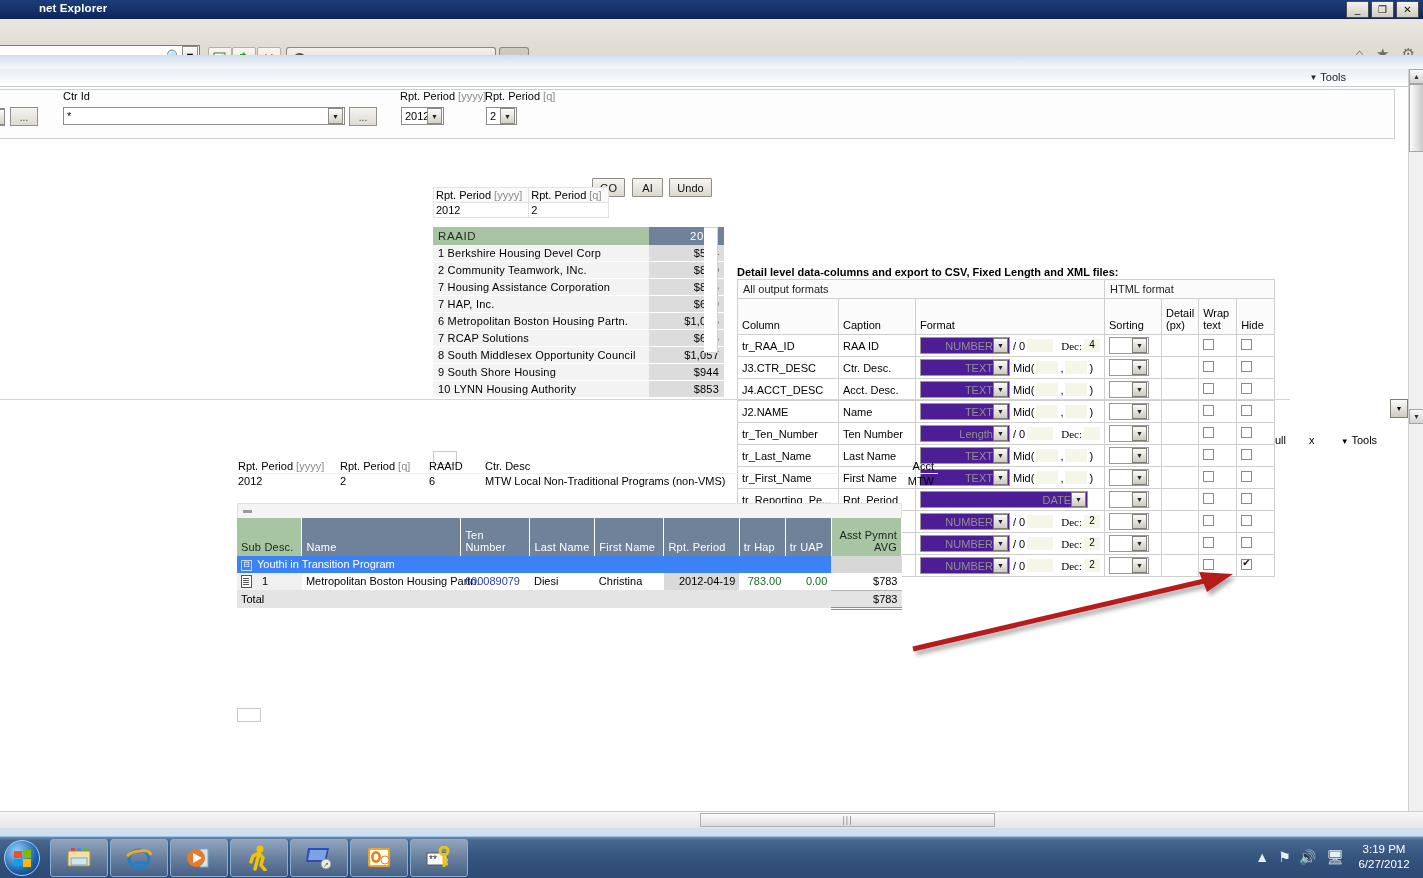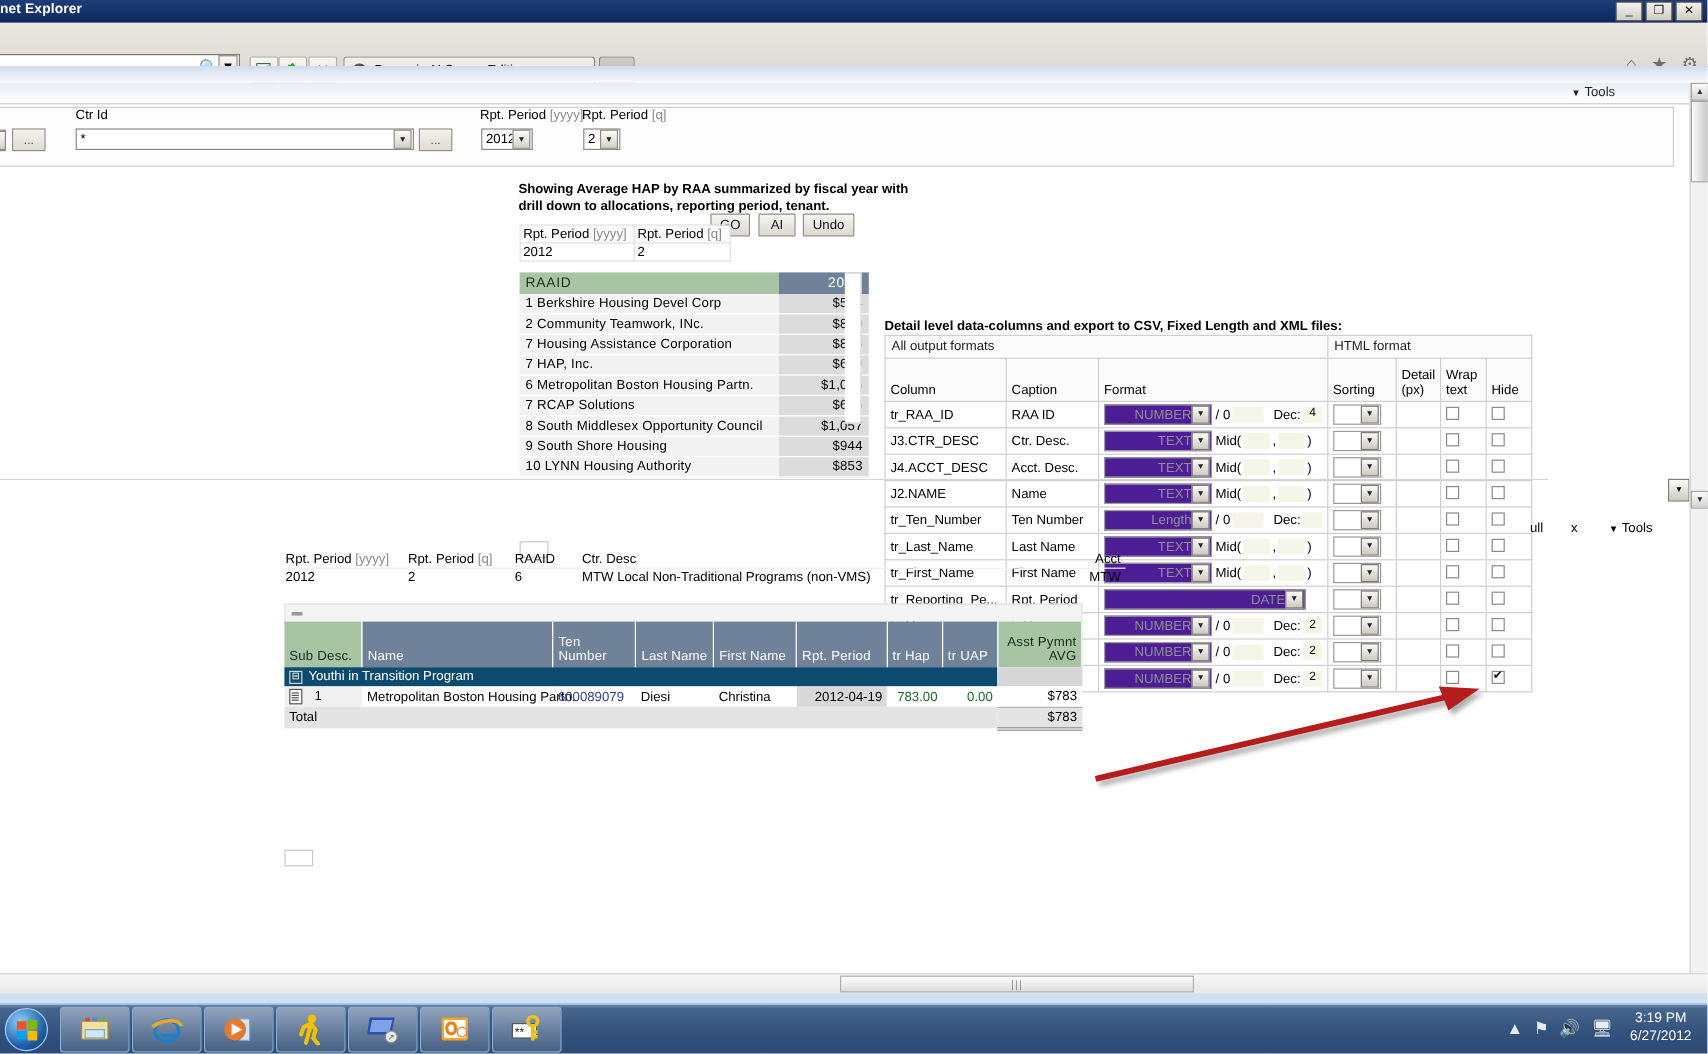--- a/index.html
+++ b/index.html
@@ -11,20 +11,21 @@
     -webkit-font-smoothing:none;
   }
   
   #ie-titlebar{
     position:absolute;left:0;top:0;width:1423px;height:19px;
     background:linear-gradient(180deg,#1c3d78 0%,#14306a 60%,#0e2558 100%);
   }
   #ie-title-text{
     position:absolute;left:0;top:2px;color:#fff;font-weight:bold;font-size:11.5px;
     letter-spacing:.1px;
+    padding-left:39px;
   }
   #win-buttons{position:absolute;right:4px;top:1px;display:flex;gap:2px;}
   .win-btn{
     width:21px;height:15px;background:linear-gradient(180deg,#f4f3ee,#cfccc1);
     border:1px solid #4c4c4c;border-radius:1px;
     display:flex;align-items:center;justify-content:center;
     font-size:10px;line-height:1;color:#111;font-family:"Liberation Sans",sans-serif;
   }
   #ie-toolbar{
     position:absolute;left:0;top:19px;width:1423px;height:36px;
@@ -186,21 +187,21 @@
   .fsel .t{flex:1;padding-left:3px;color:#909090;font-size:11px;white-space:nowrap;}
   .fsel .ar{
     width:15px;height:15px;flex:none;margin-right:1px;
     background:linear-gradient(180deg,#fbfbfa,#cdcac0);border:1px solid #7f7d76;
     box-sizing:border-box;display:flex;align-items:center;justify-content:center;
     font-size:7px;color:#222;
   }
   .fmtrow{display:flex;align-items:center;gap:3px;}
   .numpart{display:flex;align-items:center;gap:2px;font-size:11px;white-space:nowrap;}
   .ybox{background:#f6f6e8;display:inline-block;height:13px;}
-  .dec-lbl{margin-left:6px;}
+  .dec-lbl{margin-left:6px;font-family:Liberation Serif, serif;}
   .sortsel{
     width:40px;height:17px;background:#fff;border:1px solid #9a9a9a;
     display:flex;align-items:center;justify-content:flex-end;box-sizing:border-box;
   }
   .sortsel .ar{
     width:15px;height:15px;margin-right:1px;
     background:linear-gradient(180deg,#fbfbfa,#cdcac0);border:1px solid #7f7d76;
     box-sizing:border-box;display:flex;align-items:center;justify-content:center;
     font-size:7px;color:#222;
   }
@@ -238,21 +239,21 @@
   #grid{border-collapse:collapse;width:665px;table-layout:fixed;}
   #grid th{
     background:#6f829a;color:#fff;font-weight:normal;font-size:11px;
     text-align:left;padding:3px 4px;vertical-align:bottom;height:32px;
     border-right:1px solid #ffffff;letter-spacing:.2px;
   }
   #grid th.sub{background:#a7c5a3;color:#18251a;}
   #grid th.asst{background:#a7c5a3;color:#18251a;text-align:right;}
   #grid td{font-size:11px;padding:2px 4px;white-space:nowrap;}
   tr.grouprow td{
-    background:#0c4a6e;color:#fff;padding:2px 4px;font-size:11px;
+    background:#3b82f6;color:#fff;padding:2px 4px;font-size:11px;
   }
   tr.grouprow td.blank{background:#d7d7d7;}
   .expander{
     display:inline-flex;width:9px;height:9px;border:1px solid #cfd8cf;color:#fff;
     align-items:center;justify-content:center;font-size:8px;line-height:1;
     margin-right:5px;vertical-align:middle;
   }
   tr.datarow td{background:#ffffff;}
   td.rowicon{background:#f0f0f0 !important;text-align:left;}
   .docicon{
@@ -425,21 +426,20 @@
     <div class="combo" style="left:497px;top:17px;width:31px;">
       <span class="val">2</span>
       <span class="arrow">▼</span>
     </div>
   </div>
 
   <div class="actbtn" style="left:592px;width:33px;">GO</div>
   <div class="actbtn" style="left:632px;width:31px;">AI</div>
   <div class="actbtn" style="left:669px;width:43px;">Undo</div>
 
-  <div id="descr">Showing Average HAP by RAA summarized by fiscal year with drill down to allocations, reporting period, tenant.</div>
 
   <table id="rpt-mini">
     <tbody>
         <tr>
       <th>
         <span>Rpt. Period</span> <span class="dim">[yyyy]</span>
       </th>
       <th>
         <span>Rpt. Period</span> <span class="dim">[q]</span>
       </th>

